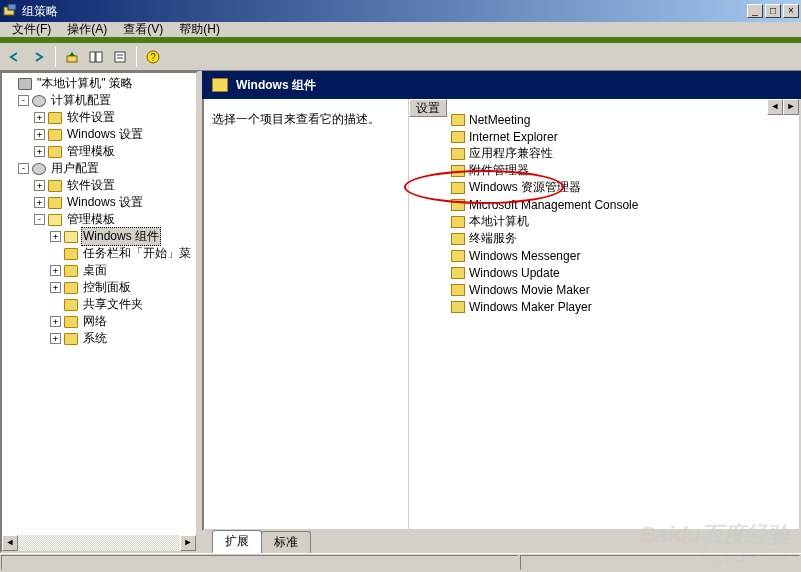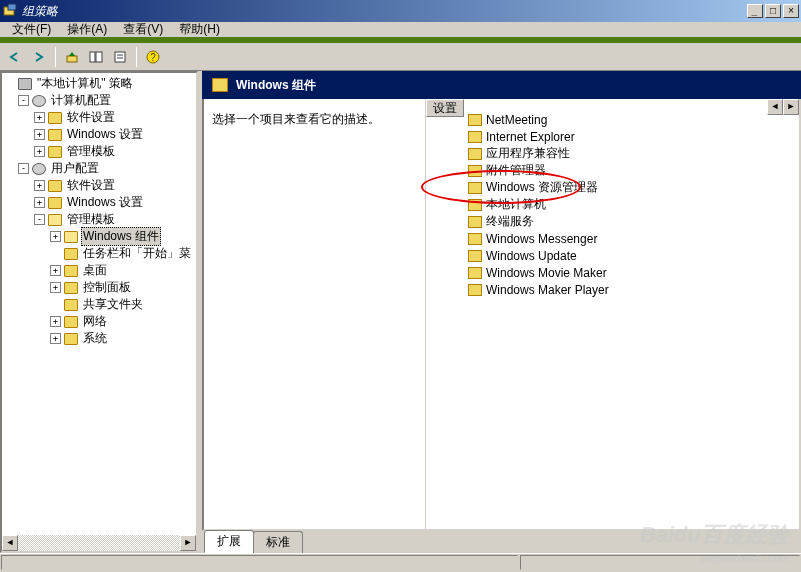--- a/index.html
+++ b/index.html
@@ -1,19 +1,19 @@
 <!DOCTYPE html>
 <html><head>
 <meta charset="utf-8">
 <style>
 * { margin: 0; padding: 0; box-sizing: border-box; font-family: "Microsoft YaHei", Tahoma, Arial, sans-serif; }
 body { background: #d4d0c8; overflow: hidden; width: 801px; height: 572px; position: relative; }
 
 
-.titlebar { height: 22px; background: linear-gradient(to right, #0a246a, #a6caf0); display: flex; align-items: center; padding: 0 2px; color: #fff; font-size: 12px; font-style: italic; }
+.titlebar { height: 22px; background: linear-gradient(to right, #0a246a, #a6caf0); display: flex; align-items: center; padding: 0 2px; color: #fff; font-size: 12px; }
 .titlebar .ticon { width: 16px; height: 16px; margin-right: 4px; display: inline-block; }
 .titlebar .spacer { flex: 1; }
 .titlebar .winbtn { width: 16px; height: 14px; margin-left: 2px; background: #d4d0c8; border: 1px solid #404040; border-top-color: #fff; border-left-color: #fff; font-size: 10px; line-height: 12px; text-align: center; color: #000; cursor: pointer; }
 
 
 .menubar { height: 21px; background: #d4d0c8; display: flex; align-items: center; padding: 0 4px; font-size: 12px; border-bottom: 6px solid #4d7c0f; }
 .menubar .mitem { padding: 2px 8px; cursor: pointer; }
 
 
 .toolbar { height: 28px; background: #d4d0c8; display: flex; align-items: center; padding: 2px 4px; border-bottom: 1px solid #808080; gap: 2px; }
@@ -37,33 +37,33 @@
 .tree .ticon2.root { background: #c0c0c0; border-color: #606060; }
 .tree .ticon2.gear { background: #d0d0d0; border-color: #606060; border-radius: 50%; }
 .tree .lbl { padding: 0 2px; cursor: pointer; }
 .tree .lbl.sel { background: #d4d0c8; border: 1px dotted #000; padding: 0 1px; }
 
 
 .rheader { height: 28px; background: #001a5c; display: flex; align-items: center; padding: 0 10px; color: #fff; font-size: 12px; font-weight: bold; }
 .rheader .hicon { width: 16px; height: 14px; background: #f0d860; border: 1px solid #b08000; margin-right: 8px; }
 
 .rbody { flex: 1; display: flex; background: #fff; border: 2px inset #d4d0c8; border-top: 0; }
-.descpane { width: 222px; padding: 12px 8px; font-size: 12px; border-right: 1px solid #d4d0c8; }
+.descpane { width: 205px; padding: 12px 8px; font-size: 12px; border-right: 1px solid #d4d0c8; }
 .listpane { flex: 1; display: flex; flex-direction: row; position: relative; }
 .listhdr { height: 18px; background: #d4d0c8; border: 1px solid; border-color: #fff #808080 #808080 #fff; font-size: 12px; padding: 0 6px; line-height: 16px; cursor: pointer; }
 .list { flex: 1; overflow: auto; padding: 12px 0; }
 .list .row { display: flex; align-items: center; height: 17px; font-size: 12px; padding: 0 4px; cursor: pointer; }
 .list .ficon { width: 14px; height: 12px; background: #f0d860; border: 1px solid #b08000; margin-right: 4px; }
 
 
 .redmark { position: absolute; border: 2px solid #e00000; border-radius: 50%; pointer-events: none; }
 
 .tabs { height: 22px; background: #d4d0c8; display: flex; align-items: flex-end; font-size: 12px; padding-left: 2px; }
 .tabs .tab { padding: 2px 12px; background: #d4d0c8; border: 1px solid #808080; border-bottom: 0; border-radius: 3px 3px 0 0; margin-right: -1px; cursor: pointer; }
-.tabs .tab.act { background: #fff; border-bottom: 1px solid #fff; }
+.tabs .tab.act { background: #fff; border-bottom: 1px solid #fff; margin-left: 8px; }
 
 .status { height: 18px; background: #d4d0c8; border-top: 1px solid #fff; display: flex; }
 .status .cell { flex: 1; border: 1px inset #d4d0c8; margin: 1px; }
 
 .hscroll { height: 16px; background: #e8e8e8; display: flex; }
 .hscroll .sbtn { width: 16px; height: 16px; background: #d4d0c8; border: 1px solid; border-color: #fff #808080 #808080 #fff; font-size: 9px; text-align: center; line-height: 12px; cursor: pointer; }
 .hscroll .strack { flex: 1; background: repeating-conic-gradient(#d4d0c8 0% 25%, #fff 0% 50%) 50% / 2px 2px; }
 
 .watermark { position: absolute; right: 12px; bottom: 22px; font-size: 22px; color: rgba(200,200,200,.5); font-weight: bold; pointer-events: none; font-style: italic; }
 .watermark2 { position: absolute; right: 12px; bottom: 8px; font-size: 11px; color: rgba(200,200,200,.5); pointer-events: none; }
@@ -269,20 +269,24 @@
             <div class="row">
               <span class="ficon"></span>
               <span class="rlbl">附件管理器</span>
             </div>
             <div class="row">
               <span class="ficon"></span>
               <span class="rlbl">Windows 资源管理器</span>
             </div>
             <div class="row">
               <span class="ficon"></span>
+              <span class="rlbl">Microsoft Management Console</span>
+            </div>
+            <div class="row">
+              <span class="ficon"></span>
               <span class="rlbl">本地计算机</span>
             </div>
             <div class="row">
               <span class="ficon"></span>
               <span class="rlbl">终端服务</span>
             </div>
             <div class="row">
               <span class="ficon"></span>
               <span class="rlbl">Windows Messenger</span>
             </div>

